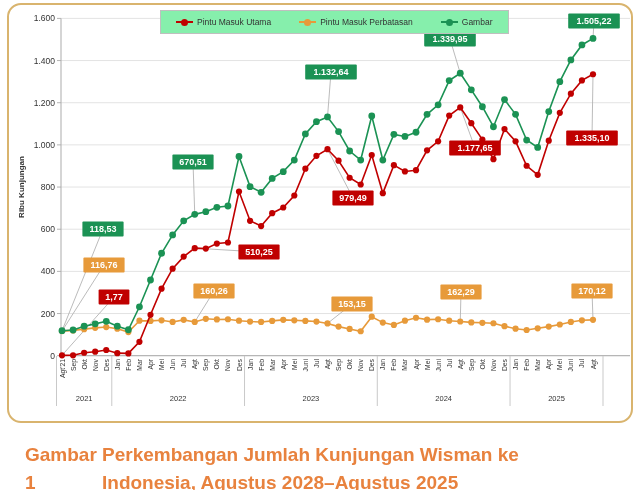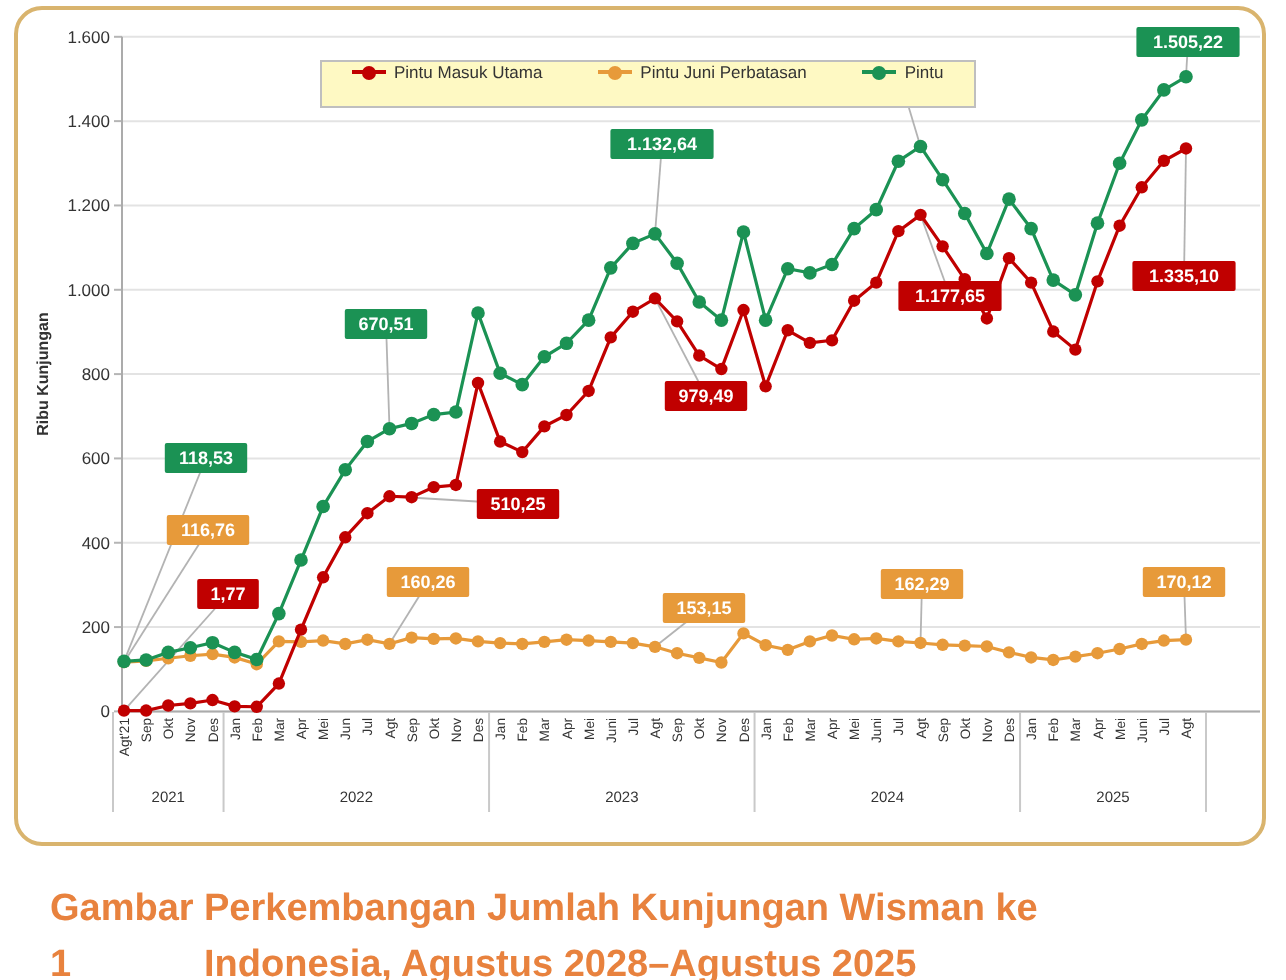--- a/index.html
+++ b/index.html
@@ -1,23 +1,23 @@
 <!DOCTYPE html>
 <html><head>
 <meta charset="utf-8">
 <style>
   html,body{margin:0;padding:0;background:#fff;}
   .figure{position:relative;width:643px;height:490px;background:#fff;
           font-family:"Liberation Sans",sans-serif;overflow:hidden;}
   .chart-card{position:absolute;left:7px;top:3px;width:622px;height:416px;
               background:#fff;border:2px solid #D9B46E;border-radius:14px;}
   .chart-svg{position:absolute;left:0;top:0;}
-  .legend{position:absolute;left:151px;top:5px;height:22px;background:#fef9c3;
-          border:1px solid #BFBFBF;display:flex;align-items:flex-start;
-          padding:0 15px;gap:28px;z-index:5;margin-top:20px;}
+  .legend{position:absolute;left:151px;top:5px;height:22px;background:#86efac;
+          border:1px solid #BFBFBF;display:flex;align-items:center;
+          padding:0 15px;gap:28px;z-index:5;}
   .legend-item{display:flex;align-items:center;gap:4px;}
   .lmark{position:relative;width:17px;height:2px;display:inline-block;}
   .ldot{position:absolute;left:5px;top:-2.5px;width:7px;height:7px;border-radius:50%;}
   .legend-label{font-size:8.5px;color:#333;white-space:nowrap;}
   .caption{position:absolute;left:13px;top:441px;display:flex;color:#E8823E;
            font-weight:bold;font-size:19px;line-height:1.45;margin-left:12px;}
   .caption-label{width:77px;flex:0 0 auto;}
   .caption-title{width:490px;}
 </style>
 </head>
@@ -30,27 +30,27 @@
       <div class="legend-item">
         <span class="lmark" style="background: rgb(192, 0, 0);">
             <span class="ldot" style="background: rgb(192, 0, 0);"></span>
           </span>
         <span class="legend-label">Pintu Masuk Utama</span>
       </div>
       <div class="legend-item">
         <span class="lmark" style="background: rgb(231, 154, 58);">
             <span class="ldot" style="background: rgb(231, 154, 58);"></span>
           </span>
-        <span class="legend-label">Pintu Juni Perbatasan</span>
+        <span class="legend-label">Pintu Masuk Perbatasan</span>
       </div>
       <div class="legend-item">
         <span class="lmark" style="background: rgb(27, 146, 84);">
             <span class="ldot" style="background: rgb(27, 146, 84);"></span>
           </span>
-        <span class="legend-label">Pintu</span>
+        <span class="legend-label">Gambar</span>
       </div>
     </div>
   </div>
 
   <svg class="chart-svg" id="chart" width="643" height="432" viewBox="0 0 643 432">
       <g>
         <line x1="61" y1="355.7" x2="630" y2="355.7" stroke="#E3E3E3" stroke-width="1"></line>
         <line x1="57" y1="355.7" x2="61" y2="355.7" stroke="#B5B5B5" stroke-width="1"></line>
         <text x="55" y="358.7" text-anchor="end" font-size="8.5" fill="#333">0</text>
         <line x1="61" y1="313.53749999999997" x2="630" y2="313.53749999999997" stroke="#E3E3E3" stroke-width="1"></line>

